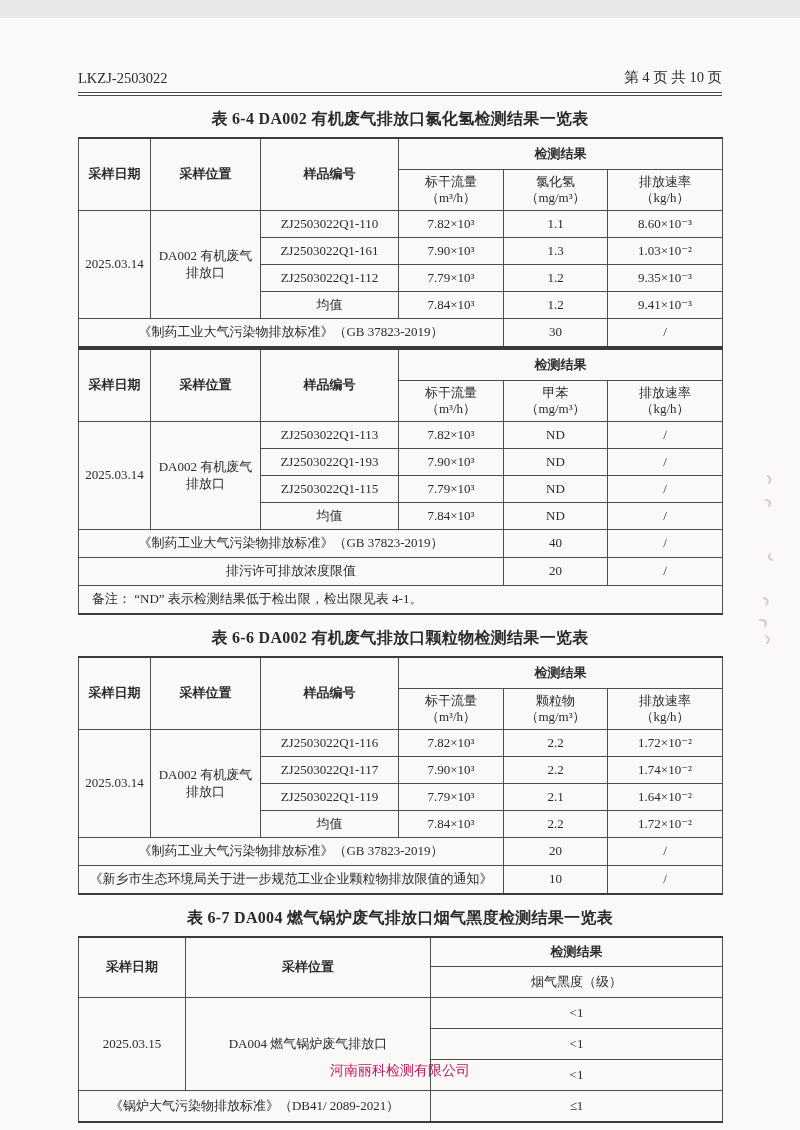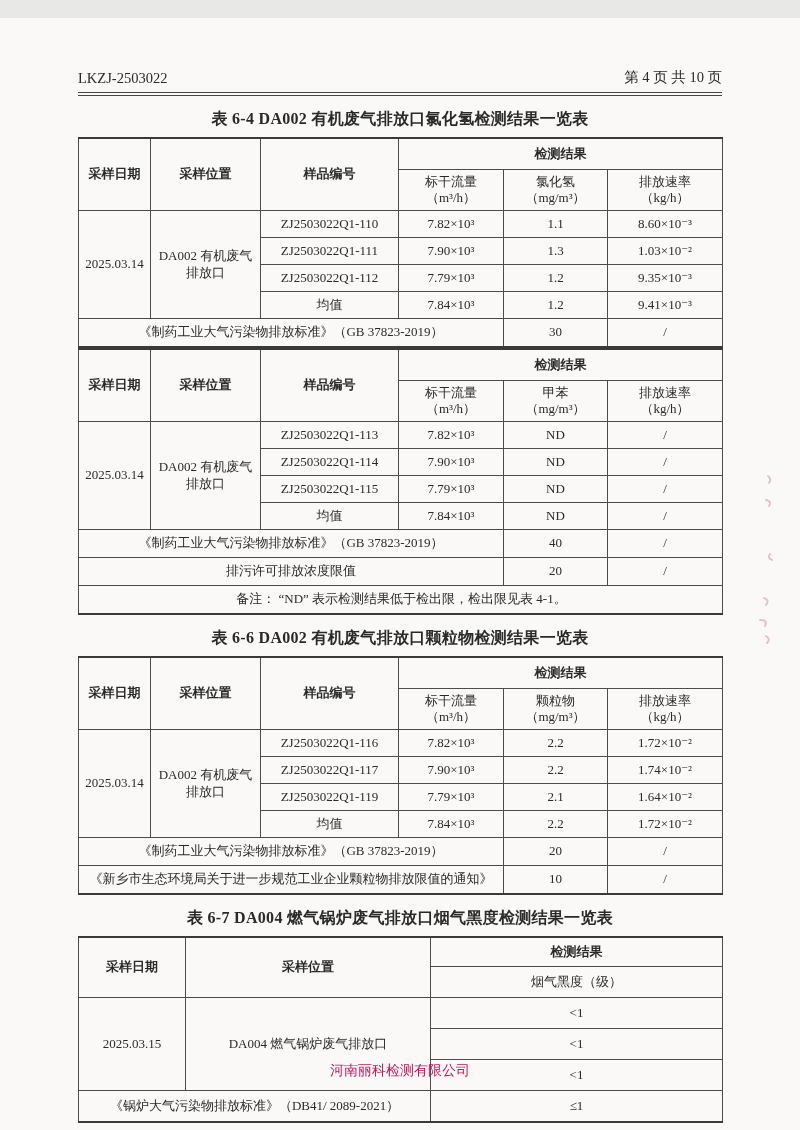--- a/index.html
+++ b/index.html
@@ -24,21 +24,21 @@
   th,td{
     border:1px solid #4d4d4d;text-align:center;vertical-align:middle;
     padding:2px 4px;font-weight:normal;overflow:hidden;
   }
   thead tr.r1 th{border-top:2.5px solid #3a3a3a;}
   tbody tr:last-child td{border-bottom:2.5px solid #3a3a3a;}
   tr.r1 th{height:26px;font-weight:bold;}
   tr.r2 th{height:36px;}
   tbody td{height:22px;}
   tr.std td{height:23px;}
-  tr.remark td{text-align:center;padding-left:6px;height:23px;}
+  tr.remark td{text-align:left;padding-left:13px;height:23px;}
   .u{display:block;}
   .t7 tr.r1 th{height:24px;}
   .t7 tr.r2 th{height:26px;}
   .t7 tbody td{height:26px;}
   .footer{
     position:absolute;left:0;top:1044px;width:800px;
     text-align:center;font-size:14px;color:#be185d;
   }
   .edge-marks{
     position:absolute;right:24px;top:440px;opacity:.30;pointer-events:none;
@@ -93,21 +93,21 @@
     <tbody>
       <tr>
         <td rowspan="4">2025.03.14</td>
         <td rowspan="4">DA002 有机废气排放口</td>
         <td>ZJ2503022Q1-110</td>
         <td>7.82×10³</td>
         <td>1.1</td>
         <td>8.60×10⁻³</td>
       </tr>
       <tr>
-        <td>ZJ2503022Q1-111</td>
+        <td>ZJ2503022Q1-161</td>
         <td>7.90×10³</td>
         <td>1.3</td>
         <td>1.03×10⁻²</td>
       </tr>
       <tr>
         <td>ZJ2503022Q1-112</td>
         <td>7.79×10³</td>
         <td>1.2</td>
         <td>9.35×10⁻³</td>
       </tr>
@@ -159,21 +159,21 @@
     <tbody>
       <tr>
         <td rowspan="4">2025.03.14</td>
         <td rowspan="4">DA002 有机废气排放口</td>
         <td>ZJ2503022Q1-113</td>
         <td>7.82×10³</td>
         <td>ND</td>
         <td>/</td>
       </tr>
       <tr>
-        <td>ZJ2503022Q1-114</td>
+        <td>ZJ2503022Q1-193</td>
         <td>7.90×10³</td>
         <td>ND</td>
         <td>/</td>
       </tr>
       <tr>
         <td>ZJ2503022Q1-115</td>
         <td>7.79×10³</td>
         <td>ND</td>
         <td>/</td>
       </tr>

